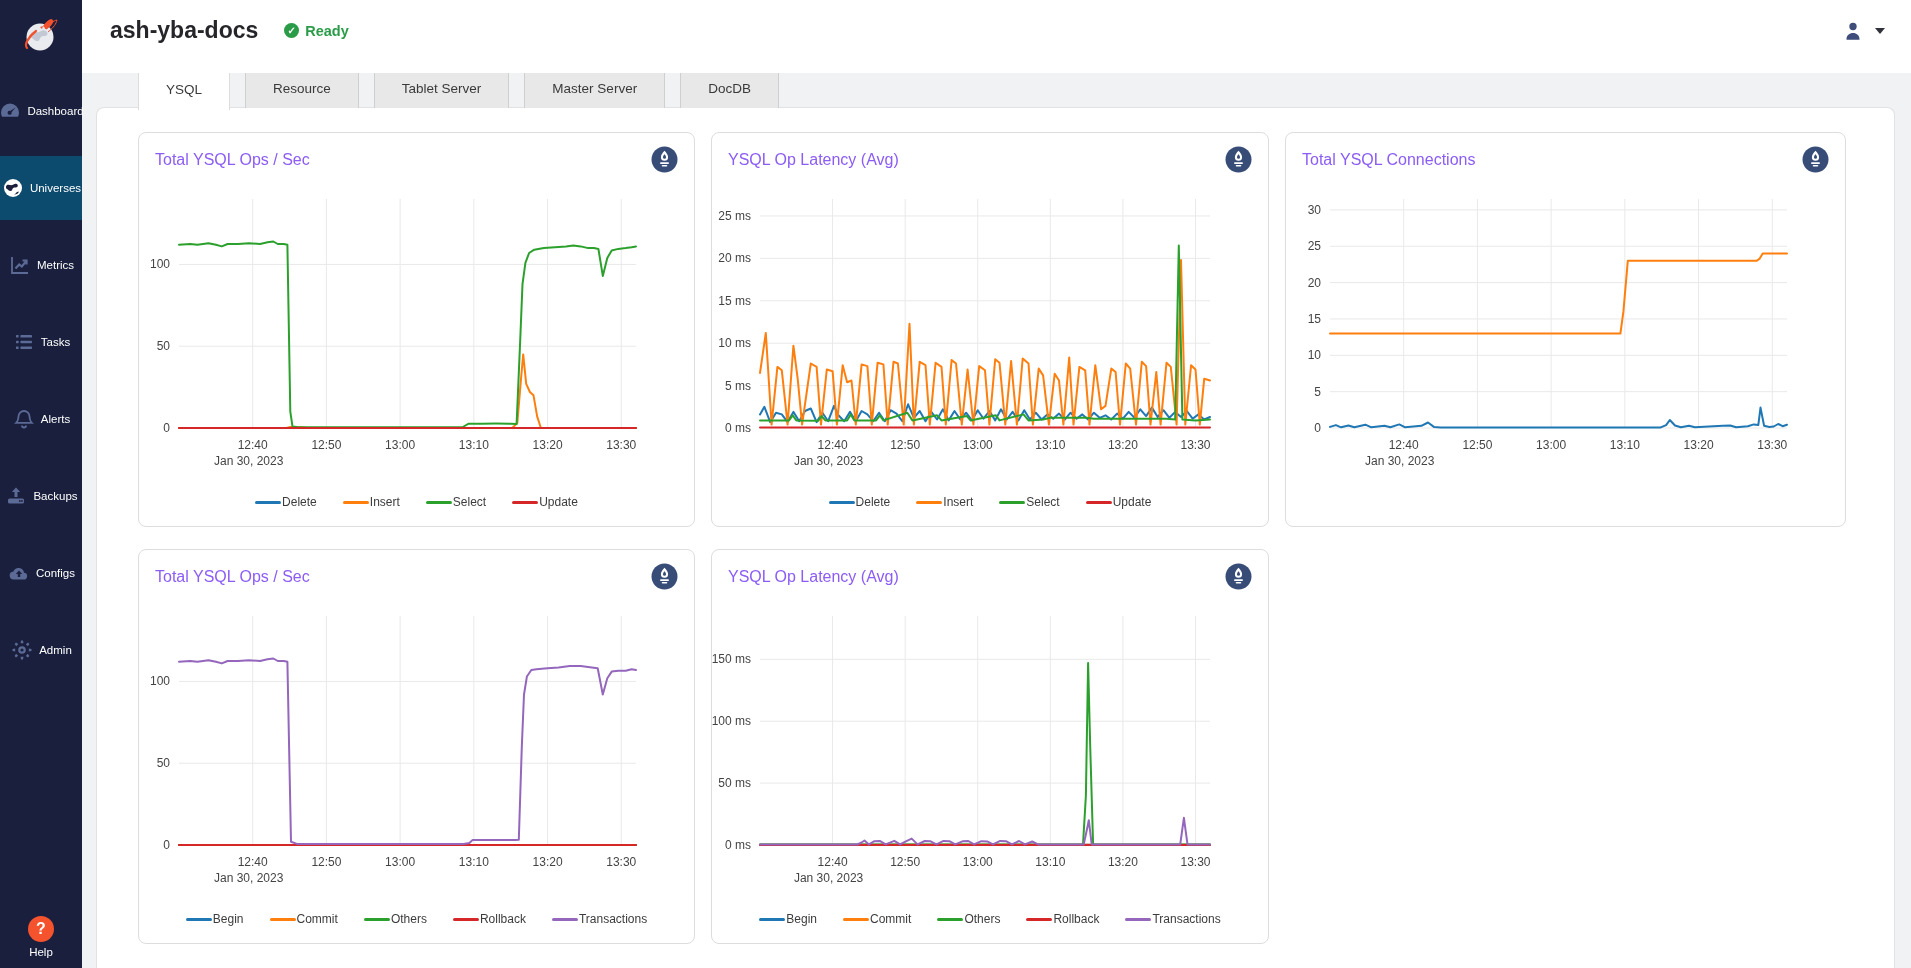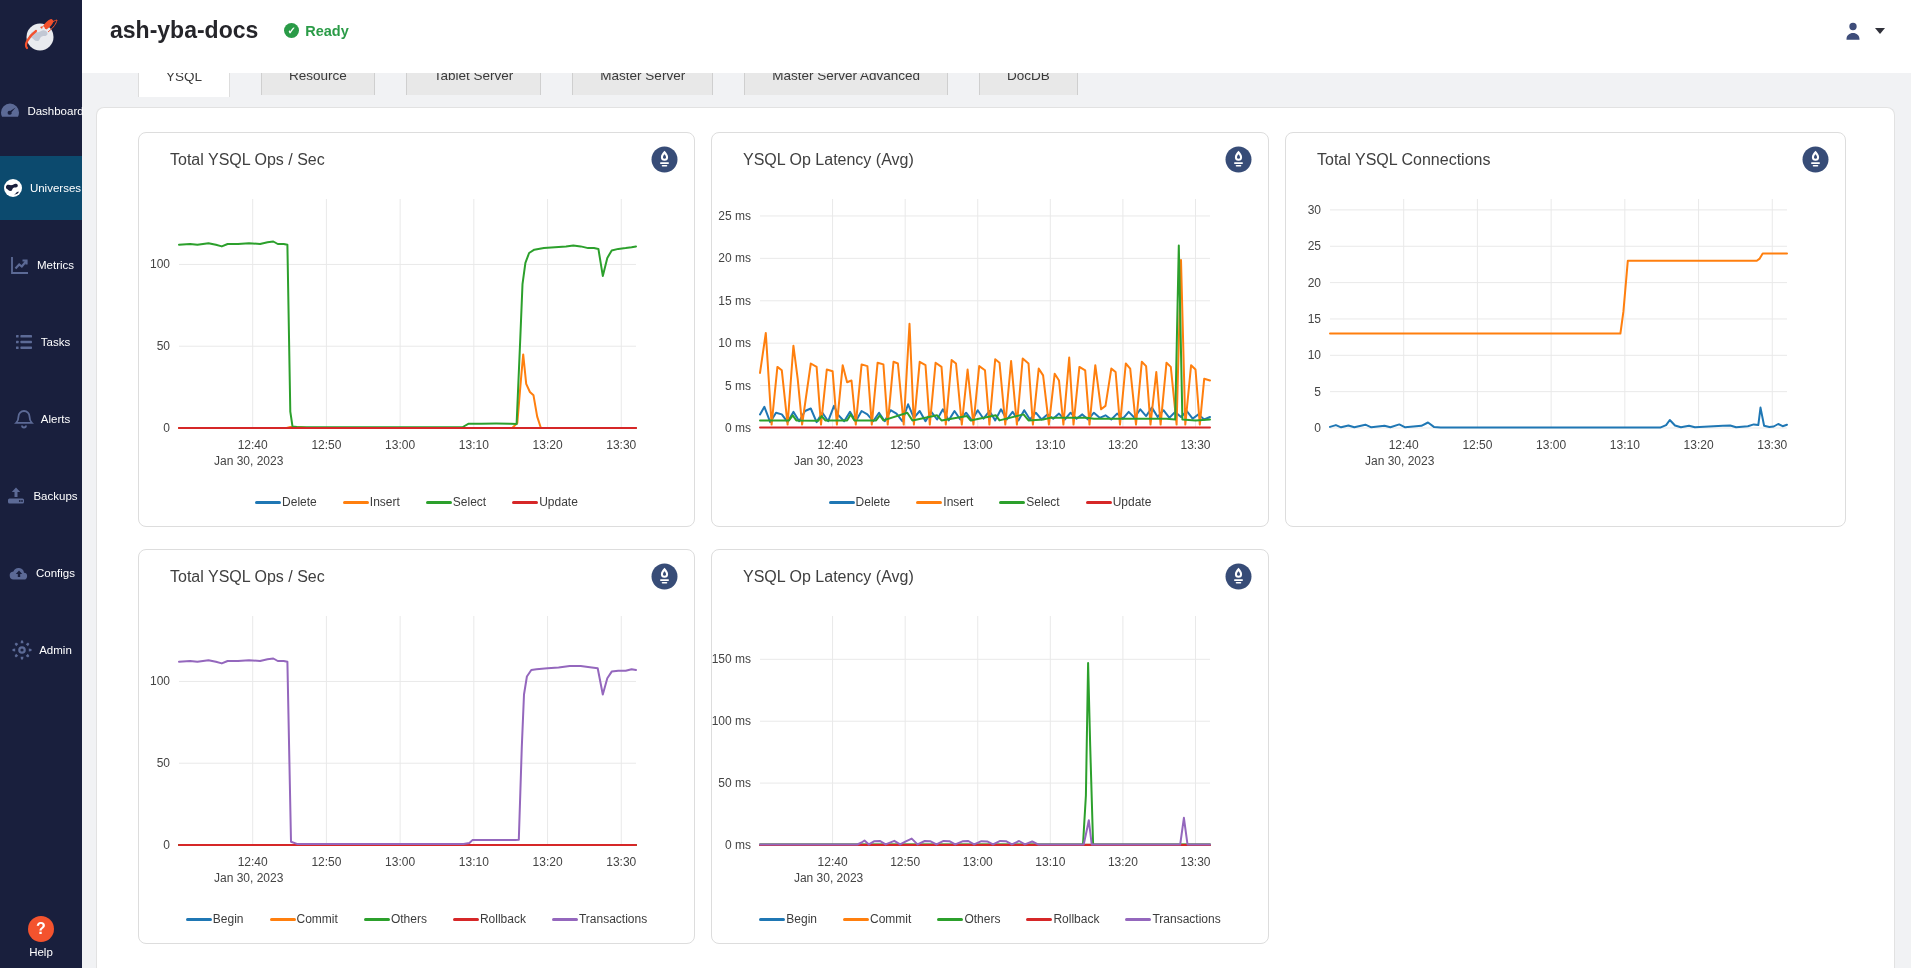--- a/index.html
+++ b/index.html
@@ -22,27 +22,27 @@
   
   .header { position:absolute; left:82px; top:0; width:1829px; height:73px; background:#fff; display:flex; align-items:center; padding:0 26px 12px 28px; z-index:20; }
   .uni-title { font-size:23px; font-weight:700; color:#25252a; }
   .ready-badge { display:flex; align-items:center; gap:6px; margin-left:26px; color:#2a9b47; font-weight:700; font-size:14.5px; cursor:default; }
   .ready-dot { width:15px; height:15px; border-radius:50%; background:#2a9b47; color:#fff; font-size:10px; line-height:15px; text-align:center; }
   .user-menu { margin-left:auto; display:flex; align-items:center; gap:9px; cursor:pointer; }
   .user-menu svg { width:26px; height:26px; }
   .caret { width:0; height:0; border-left:5px solid transparent; border-right:5px solid transparent; border-top:6px solid #30313a; }
   
   .panel { position:absolute; left:96px; top:107px; width:1799px; height:861px; background:#fff; border:1px solid #e2e2e2; border-bottom:none; border-radius:8px 8px 0 0; z-index:5; }
-  .tabs { position:absolute; left:138px; top:54px; display:flex; gap:31px; z-index:10; }
+  .tabs { position:absolute; left:138px; top:67px; display:flex; gap:15px; z-index:10; }
   .tab { height:41px; padding:0 27px; display:flex; align-items:center; background:#e8e8e8; border:1px solid #cfcfcf; border-bottom:none; border-radius:6px 6px 0 0; font-size:13.5px; color:#3a3a3a; cursor:pointer; white-space:nowrap; }
   .tab.active { background:#fff; border-color:#ddd; height:43px; }
   
   .grid { position:absolute; left:138px; top:132px; display:grid; grid-template-columns:557px 558px 561px; grid-auto-rows:395px; column-gap:16px; row-gap:22px; z-index:12; }
   .card { position:relative; background:#fff; border:1px solid #dddddd; border-radius:8px; }
-  .card-title { position:absolute; left:31px; top:18px; font-size:16px; font-weight:500; color:#404040; z-index:2; }
+  .card-title { position:absolute; left:16px; top:18px; font-size:16px; font-weight:500; color:#8b5cf6; z-index:2; }
   .prom-icon { position:absolute; right:16px; top:13px; width:27px; height:27px; cursor:pointer; z-index:2; }
   .chart-svg { position:absolute; left:0; top:0; }
   .legend { position:absolute; left:0; right:0; top:362px; display:flex; justify-content:center; gap:26px; z-index:2; }
   .legend-item { display:flex; align-items:center; gap:1px; cursor:pointer;text-align:right; }
   .legend-swatch { width:26px; height:3px; border-radius:2px; }
   .legend-label { font-size:12px; color:#3c3c3c; }
 </style>
 </head>
 <body>
 
@@ -163,23 +163,20 @@
       <span>YSQL</span>
     </div>
     <div class="tab">
       <span>Resource</span>
     </div>
     <div class="tab">
       <span>Tablet Server</span>
     </div>
     <div class="tab">
       <span>Master Server</span>
-    </div>
-    <div class="tab">
-      <span>Master Server Advanced</span>
     </div>
     <div class="tab">
       <span>DocDB</span>
     </div>
   </div>
 
 <div class="grid" id="grid-root">
     <div class="card">
     <div class="card-title">Total YSQL Ops / Sec</div>
     <span class="prom-icon">

